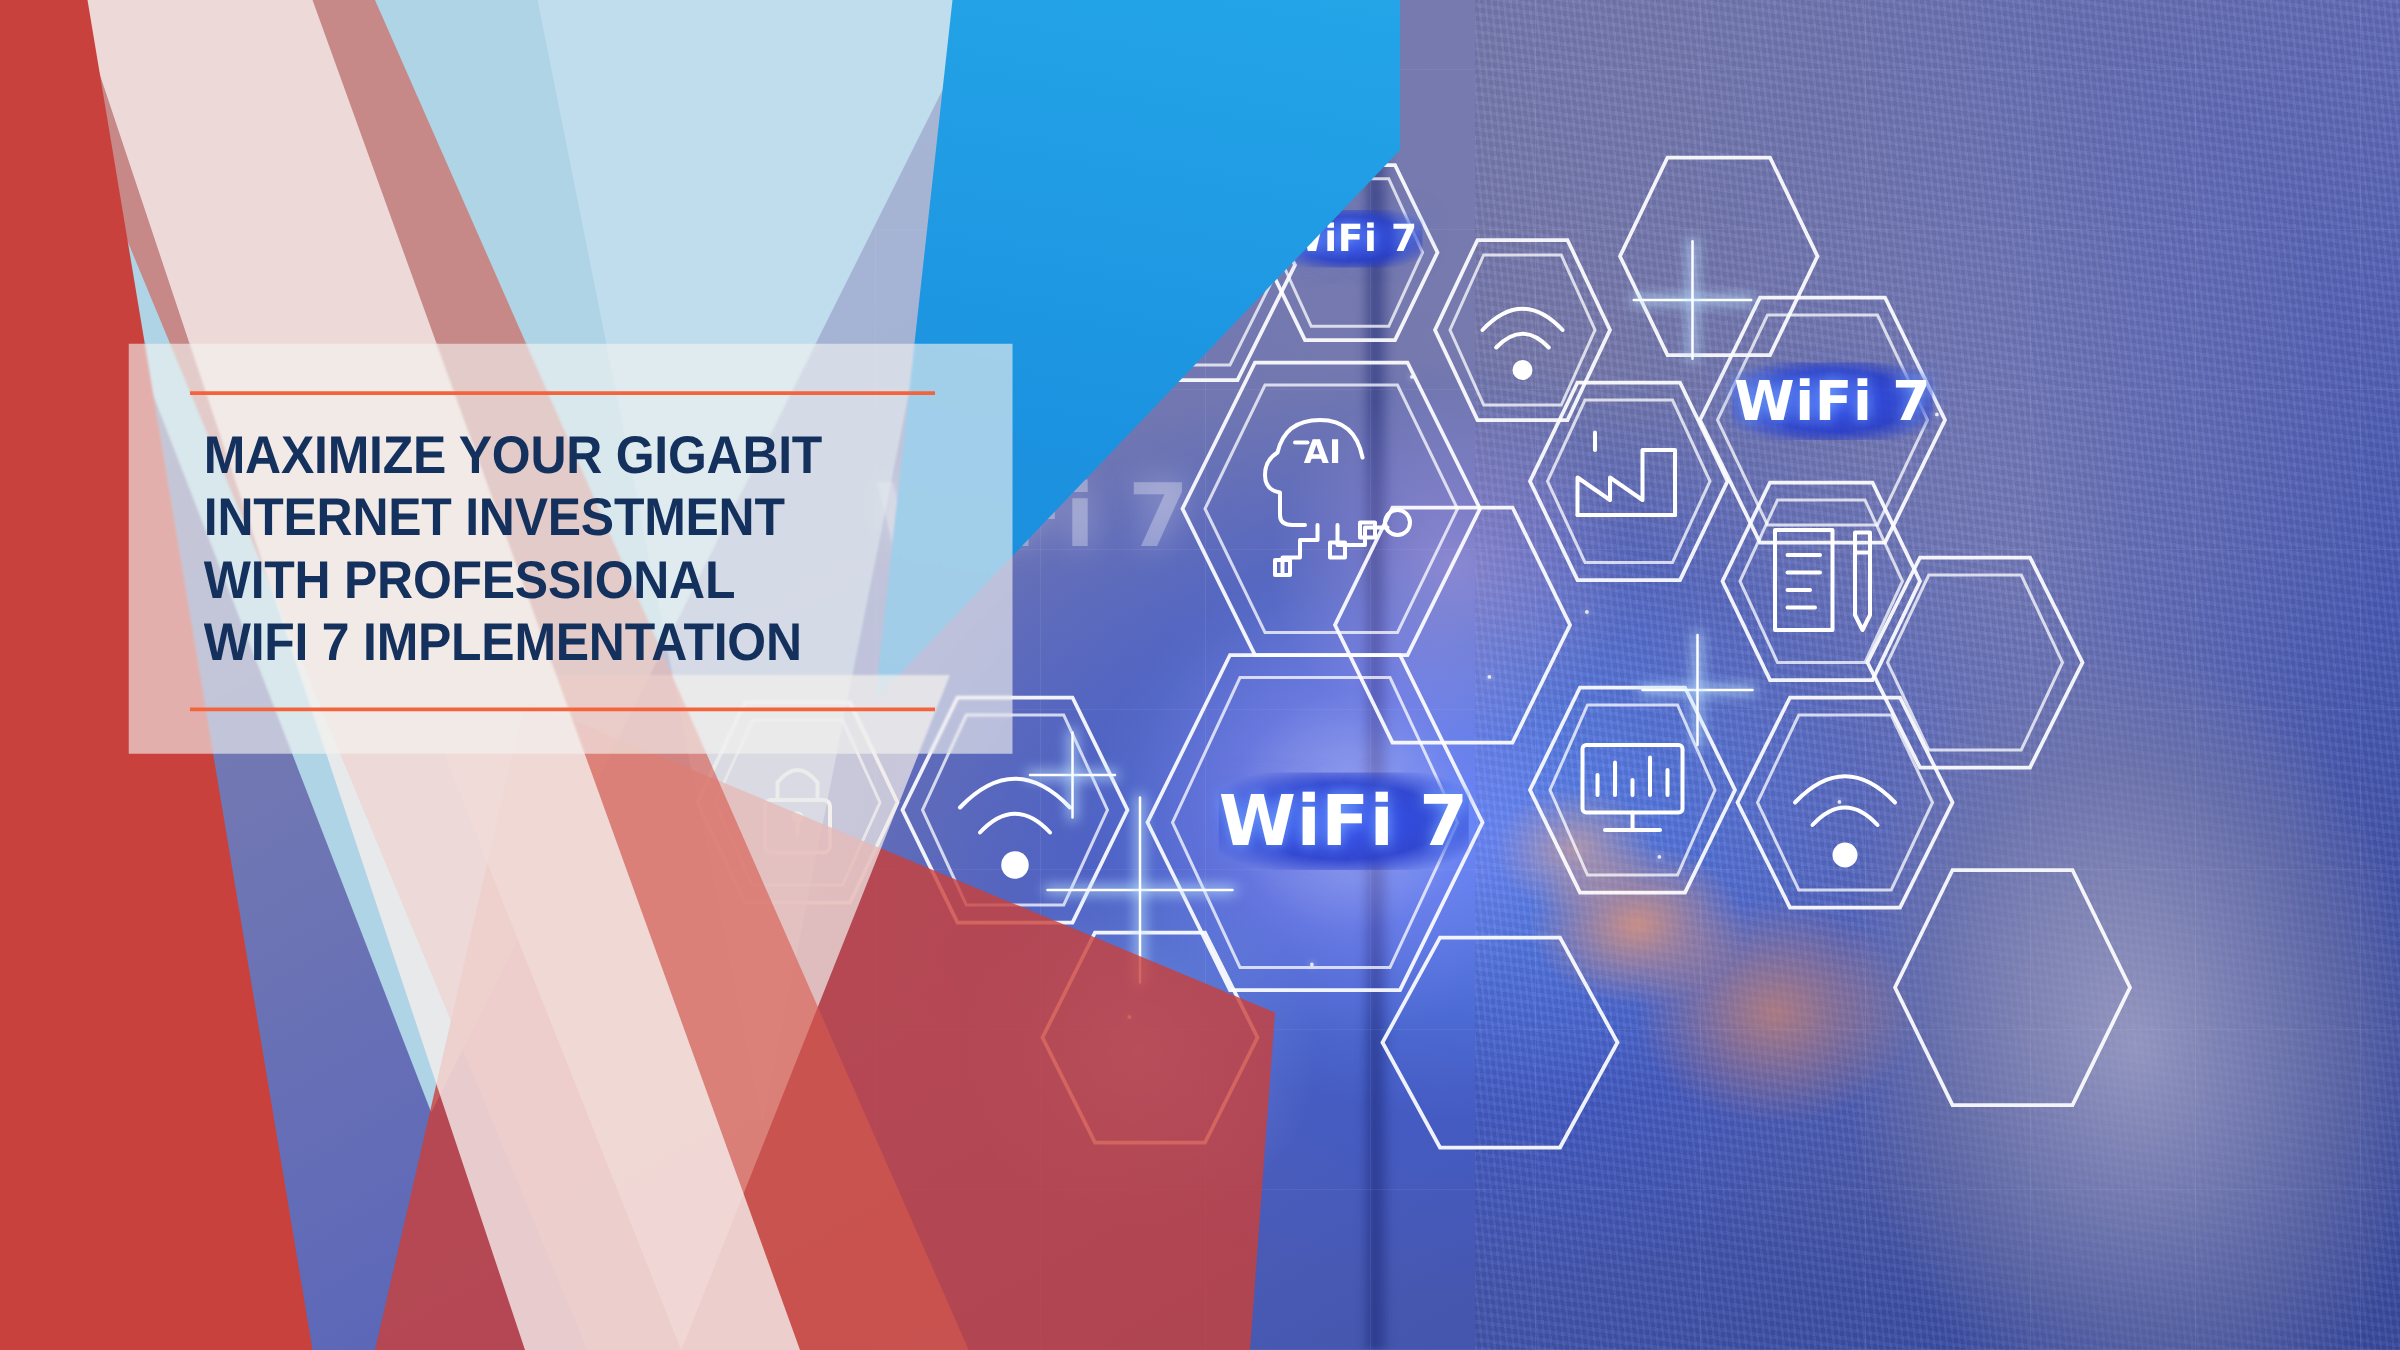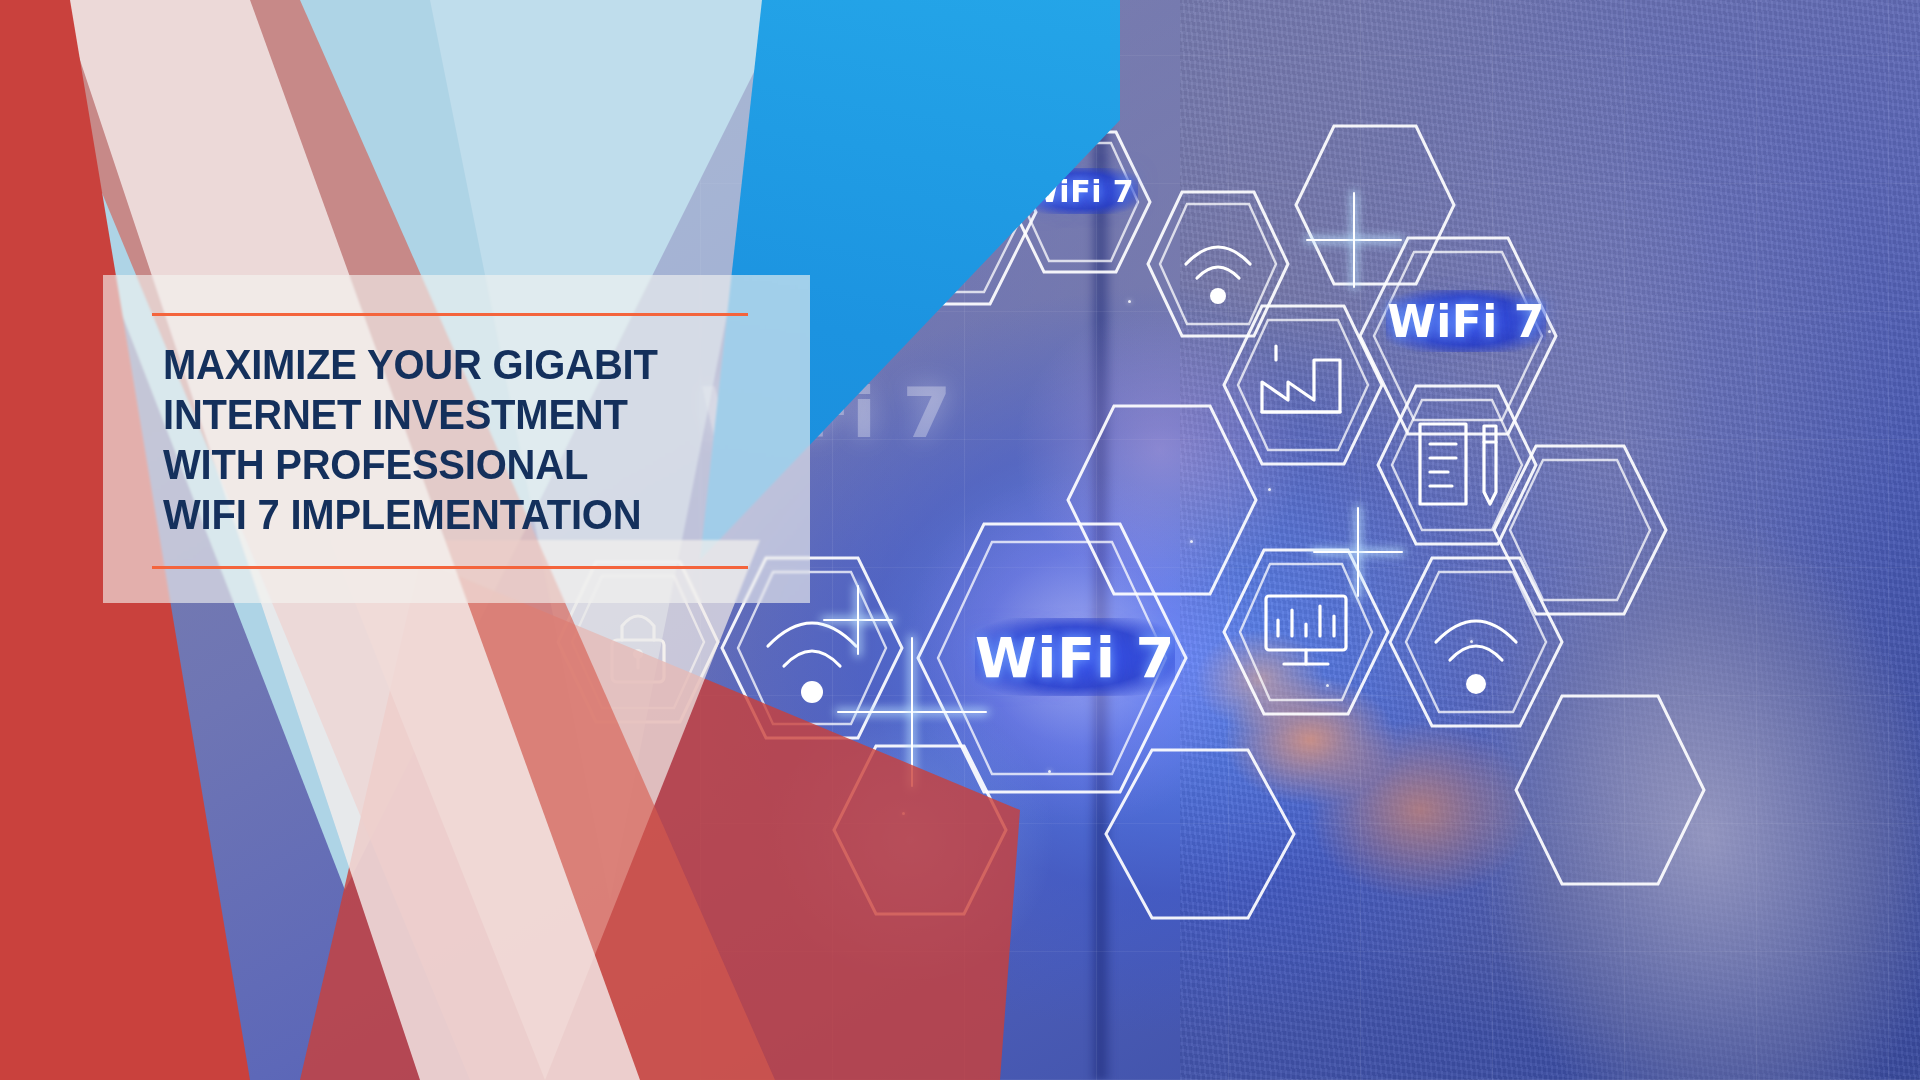--- a/index.html
+++ b/index.html
@@ -190,20 +190,37 @@
       </svg>
     </div>
 
     <div class="hex" style="left:1352px; top:230px;">
       <svg width="212" height="212" viewBox="0 0 212 212">
         <path class="hexpath" d="M56 8 L156 8 L204 106 L156 204 L56 204 L8 106 Z"></path>
         <path class="hexpath inner" d="M62 22 L150 22 L190 106 L150 190 L62 190 L22 106 Z"></path>
       </svg>
     </div>
 
+    <div class="hex" style="left:940px; top:282px;">
+      <svg width="250" height="250" viewBox="0 0 250 250">
+        <path class="hexpath" d="M64 8 L186 8 L244 125 L186 242 L64 242 L6 125 Z"></path>
+        <path class="hexpath inner" d="M72 26 L178 26 L226 125 L178 224 L72 224 L24 125 Z"></path>
+        <g class="icon-stroke" stroke-width="3.4">
+          <path d="M150 84 q-6 -30 -34 -30 q-28 0 -34 26 q-10 6 -10 18 q0 12 12 14 l0 18 q0 8 10 8 l10 0"></path>
+          <path d="M114 138 l0 12 l-14 0 l0 14 l-14 0 l0 12"></path>
+          <rect x="80" y="166" width="12" height="12"></rect>
+          <path d="M130 138 l0 16 l22 0 l0 -14 l18 0"></path>
+          <rect x="124" y="152" width="12" height="12"></rect>
+          <rect x="148" y="136" width="12" height="12"></rect>
+          <circle cx="178" cy="136" r="10"></circle>
+          <path d="M96 72 l10 0"></path>
+        </g>
+        <text x="118" y="88" class="icon-fill" font-family="DejaVu Sans, sans-serif" font-size="26" font-weight="700" text-anchor="middle">AI</text>
+      </svg>
+    </div>
 
     <div class="hex" style="left:1218px; top:300px;">
       <svg width="170" height="170" viewBox="0 0 170 170">
         <path class="hexpath" d="M44 6 L126 6 L164 85 L126 164 L44 164 L6 85 Z"></path>
         <path class="hexpath inner" d="M50 20 L120 20 L150 85 L120 150 L50 150 L20 85 Z"></path>
         <g class="icon-stroke" stroke-width="4">
           <path d="M44 112 l0 -30 l26 18 l0 -18 l26 18 l0 -40 l26 0 l0 52 z"></path>
           <path d="M44 112 l78 0"></path>
           <path d="M58 60 l0 -14"></path>
         </g>

